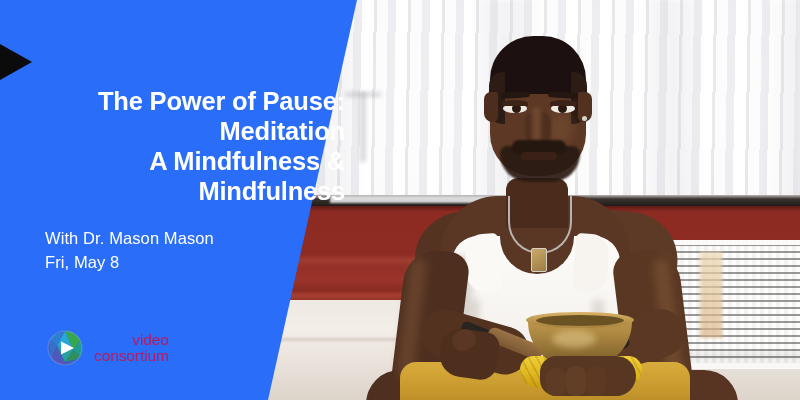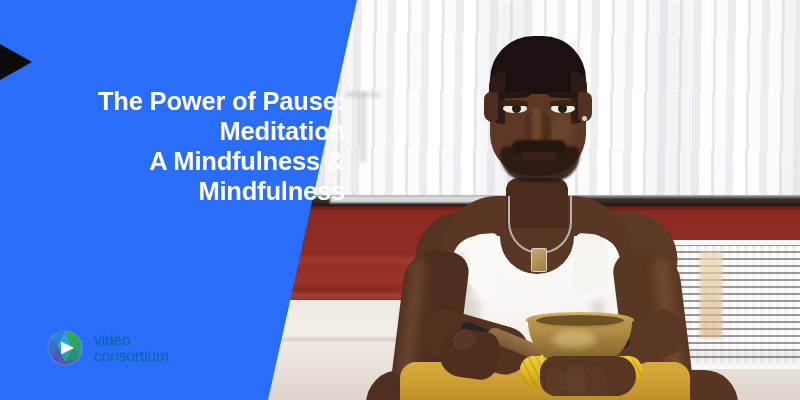--- a/index.html
+++ b/index.html
@@ -404,21 +404,21 @@
     letter-spacing:.1px;z-index:7;
   }
   .details div{white-space:nowrap;}
 
   
   .logo{
     position:absolute;left:45px;top:328px;display:flex;align-items:center;gap:9px;z-index:7;
   }
   .logo-mark{width:40px;height:40px;flex:0 0 40px;}
   .logo-text{
-    color:#0369a1;font-size:15.5px;line-height:16px;font-weight:normal;letter-spacing:-.1px;
+    color:#be185d;font-size:15.5px;line-height:16px;font-weight:normal;letter-spacing:-.1px;text-align:right;
   }
 </style>
 </head>
 <body>
 
 <div id="poster">
 
   <div class="photo soft">
     <div class="bg-curtain"></div>
     <div class="curtain-folds"></div>
@@ -521,20 +521,22 @@
 
 
   <div class="title">
     <div>The Power of Pause:</div>
     <div>Meditation</div>
     <div>A Mindfulness &amp;</div>
     <div>Mindfulness</div>
   </div>
 
   <div class="details">
+    <div>With Dr. Mason Mason</div>
+    <div>Fri, May 8</div>
   </div>
 
   <div class="logo">
     <span class="logo-mark">
       <svg viewBox="0 0 40 40" width="40" height="40" aria-hidden="true">
         <defs>
           <clipPath id="globeClip">
               <circle cx="20" cy="20" r="17"></circle>
             </clipPath>
         </defs>

